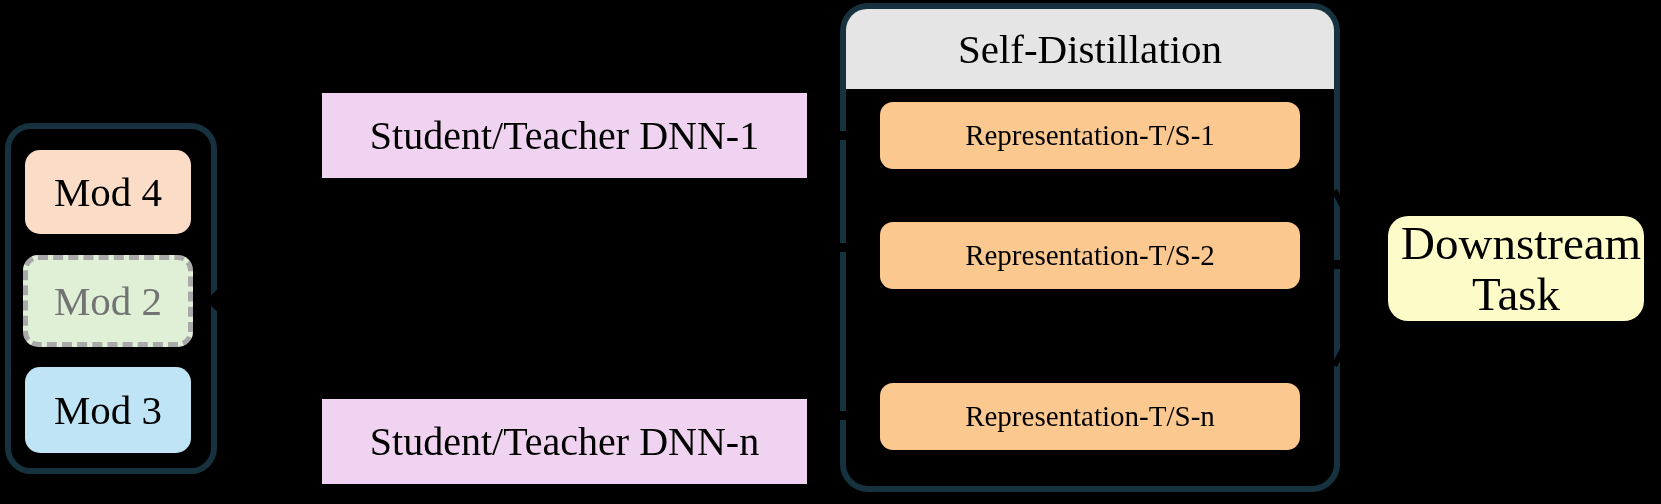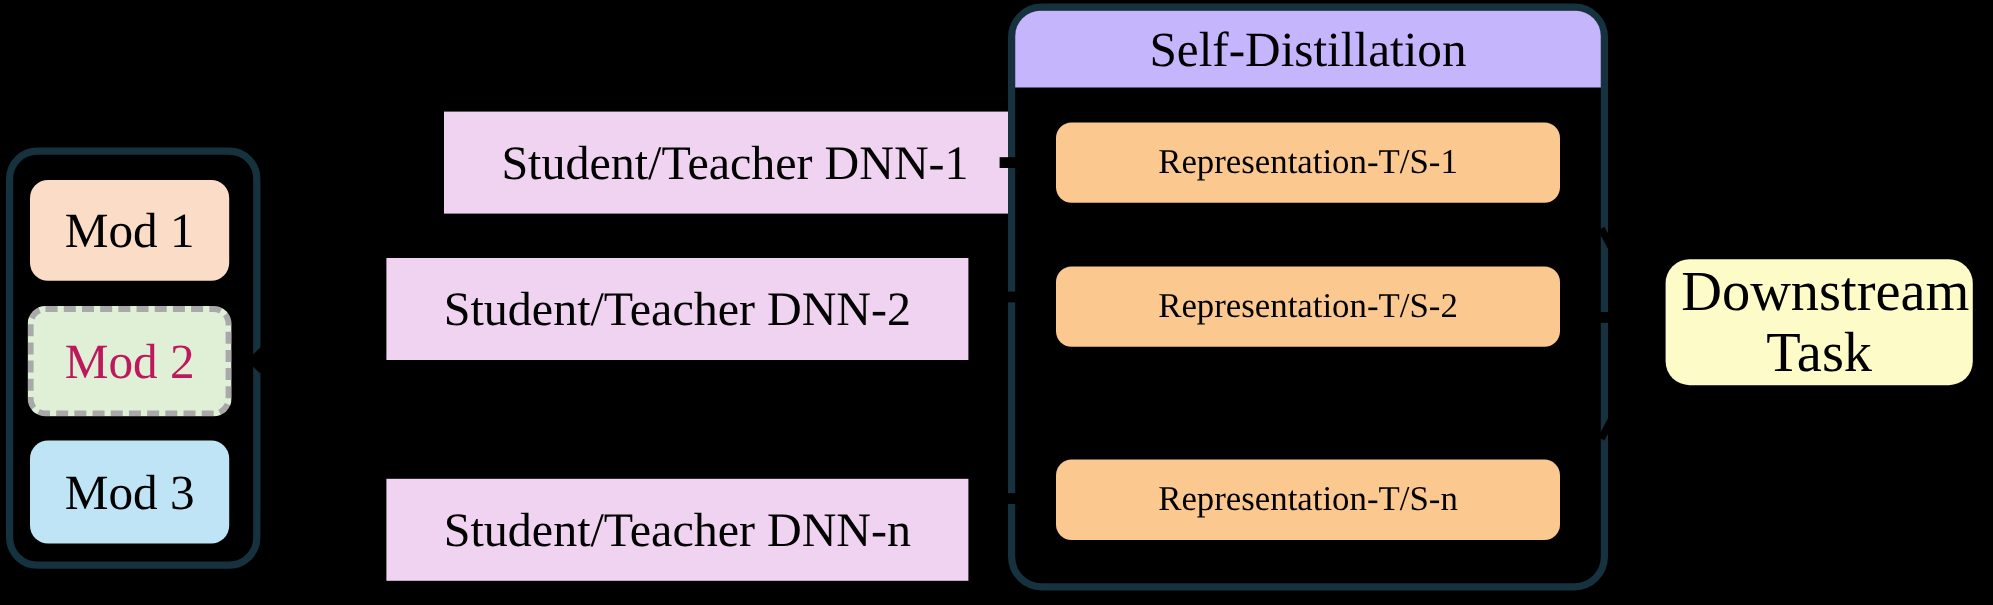--- a/index.html
+++ b/index.html
@@ -13,41 +13,41 @@
     position: absolute; left: 5px; top: 123px; width: 212px; height: 351px;
     border: 6px solid #16323E; border-radius: 26px; background: #000;
   }
   .mod-box {
     position: absolute; left: 14px; width: 166px;
     display: flex; align-items: center; justify-content: center;
     font-size: 41px; border-radius: 15px;
   }
   .mod-box-1 { top: 21px;  height: 84px; background: #FBDCC6; }
   .mod-box-2 { top: 126px; height: 92px; background: #DFF0D6;
-               border: 5px dashed #A9A9A9; color: #be185d; left: 12px; width: 170px; }
+               border: 5px dashed #A9A9A9; color: #737373; left: 12px; width: 170px; }
   .mod-box-3 { top: 238px; height: 86px; background: #BFE4F5; }
 
   
   .dnn-box {
     position: absolute; left: 322px; width: 485px; height: 85px;
     background: #F0D3F0; display: flex; align-items: center; justify-content: center;
     font-size: 40px;
   }
-  .dnn-box-1 { top: 93px; margin-left: 48px; }
+  .dnn-box-1 { top: 93px; }
   .dnn-box-2 { top: 215px; }
   .dnn-box-3 { top: 399px; }
 
   
   .sd-panel {
     position: absolute; left: 840px; top: 3px; width: 500px; height: 489px;
     border: 6px solid #16323E; border-radius: 28px; background: #000;
   }
   .sd-header {
-    position: absolute; left: 0; top: 0; right: 0; height: 64px;
-    background: #c4b5fd; border-radius: 21px 21px 0 0;
+    position: absolute; left: 0; top: 0; right: 0; height: 80px;
+    background: #e5e5e5; border-radius: 21px 21px 0 0;
     display: flex; align-items: center; justify-content: center;
     font-size: 41px;
   }
   .rep-box {
     position: absolute; left: 34px; width: 420px; height: 67px;
     background: #FBC88F; border-radius: 13px;
     display: flex; align-items: center; justify-content: center;
     font-size: 29px;
   }
   .rep-box-1 { top: 93px; }
@@ -69,35 +69,32 @@
   .notch-tick    { height: 9px; }
   .notch-diag    { width: 24px; height: 6px; }
 </style>
 </head>
 <body>
 
 <div class="stage">
 
   <div class="mod-panel">
     <div class="mod-box mod-box-1">
-      <span>Mod 1</span>
+      <span>Mod 4</span>
     </div>
     <div class="mod-box mod-box-2">
       <span>Mod 2</span>
     </div>
     <div class="mod-box mod-box-3">
       <span>Mod 3</span>
     </div>
   </div>
 
   <div class="dnn-box dnn-box-1">
     <span>Student/Teacher DNN-1</span>
-  </div>
-  <div class="dnn-box dnn-box-2">
-    <span>Student/Teacher DNN-2</span>
   </div>
   <div class="dnn-box dnn-box-3">
     <span>Student/Teacher DNN-n</span>
   </div>
 
   <div class="sd-panel">
     <div class="sd-header">
       <span>Self-Distillation</span>
     </div>
     <div class="rep-box rep-box-1">

